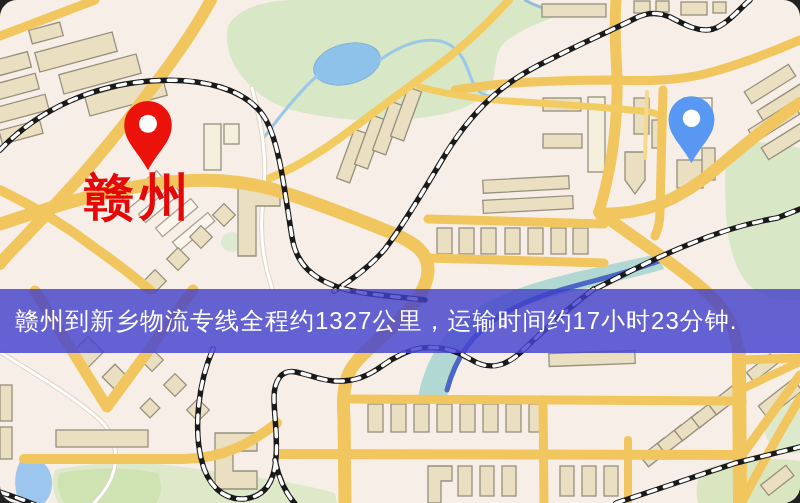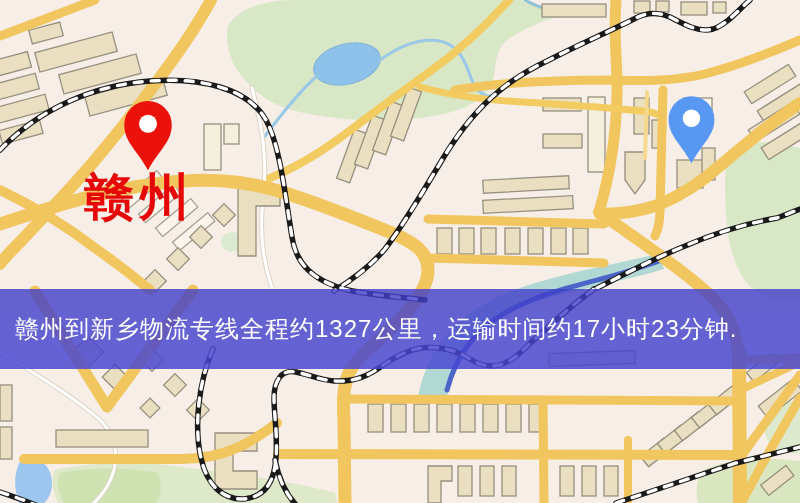--- a/index.html
+++ b/index.html
@@ -1,30 +1,31 @@
 <!DOCTYPE html>
 <html style="--map-bg: #F7EFE7; --origin-label: #E60808; --dest-label: #2318CF; --banner-fg: #FFFFFF;"><head>
 <meta charset="utf-8">
 <style>
   html,body{margin:0;padding:0;background:#222;}
   #stage{
     position:relative;width:800px;height:503px;overflow:hidden;
     background:var(--map-bg,#f7efe7);
     font-family:"Liberation Sans",sans-serif;
+    border-radius:17px;
   }
   #map-svg{position:absolute;left:0;top:0;width:800px;height:503px;display:block;}
   .pin{position:absolute;}
   .city-label{
     position:absolute;font-family:"DejaVu Serif",serif;font-weight:bold;
     line-height:1;white-space:nowrap;user-select:none;
   }
   #origin-label{left:84px;top:172px;font-size:50px;letter-spacing:5px;color:var(--origin-label,#e60808);}
   #dest-label{left:641px;top:177px;font-size:44px;letter-spacing:7px;color:var(--dest-label,#2318cf);}
   #banner{
-    position:absolute;left:0;top:289px;width:800px;height:80px;
+    position:absolute;left:0;top:289px;width:800px;height:64px;
     background:linear-gradient(180deg, rgba(64,62,200,0.80), rgba(72,70,210,0.84));
     display:flex;align-items:center;
   }
   #banner .banner-text{
     color:var(--banner-fg,#fff);font-size:24px;letter-spacing:1px;
     padding-left:15px;white-space:nowrap;
     font-family:"Liberation Sans",sans-serif;
   }
 </style>
 </head>

